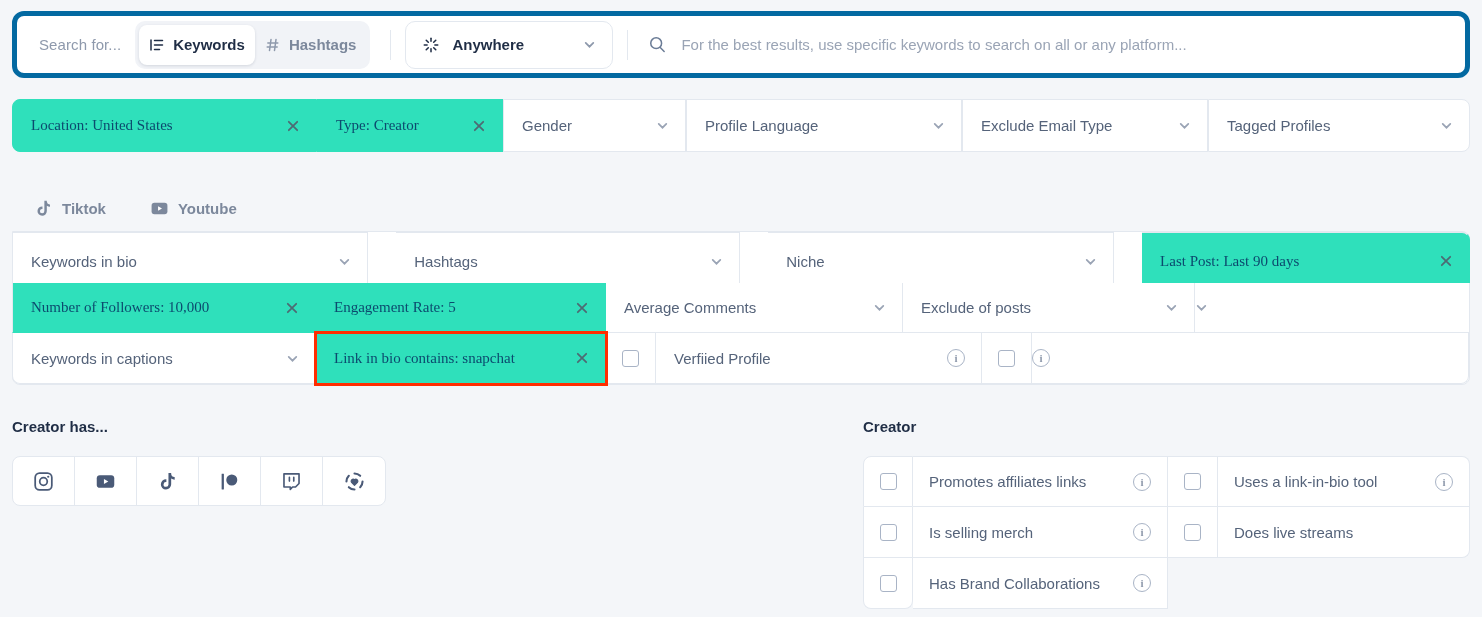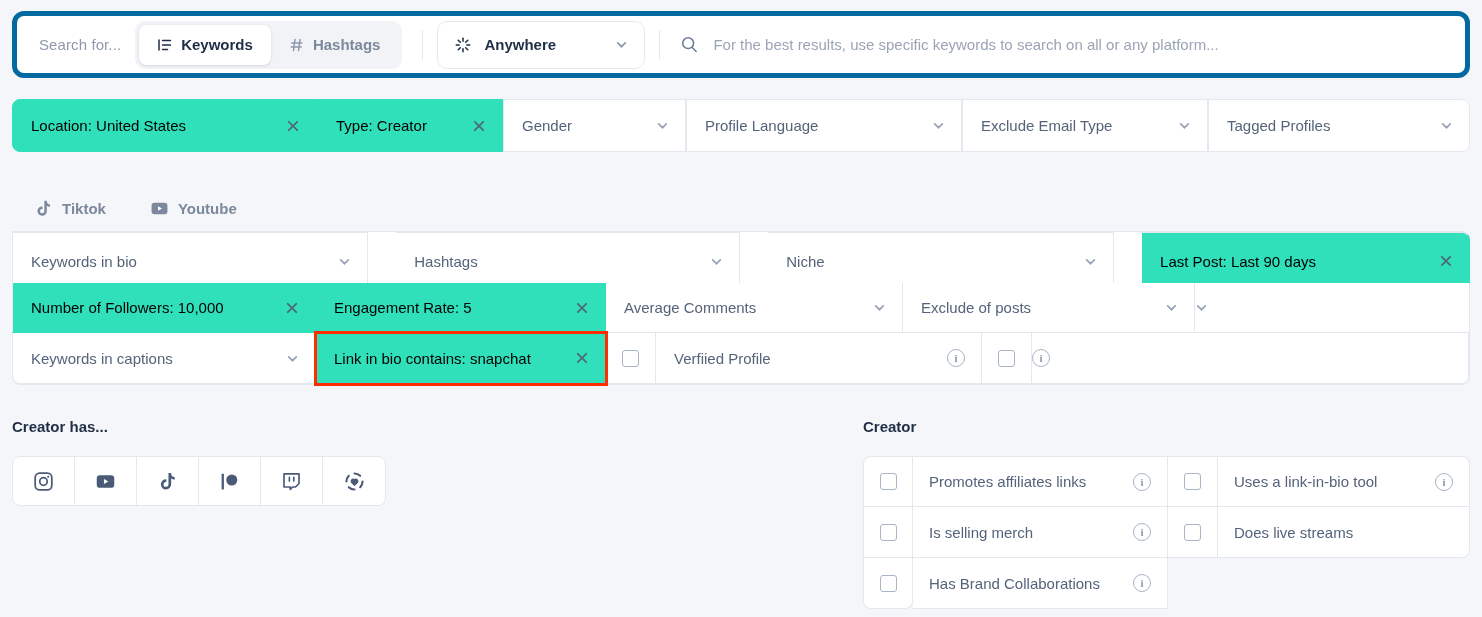--- a/index.html
+++ b/index.html
@@ -27,21 +27,21 @@
   }
   .toggle-group {
     display: flex; align-items: center;
     background: #f1f3f7;
     border-radius: 10px;
     height: 48px; padding: 4px;
     margin-right: 6px;
   }
   .toggle {
     display: flex; align-items: center; gap: 8px;
-    height: 40px; padding: 0 18px;
+    height: 40px; padding: 0 10px;
     border-radius: 8px;
     font-size: 15px; color: #7c889c; font-weight: 700;
     cursor: pointer; white-space: nowrap;
   }
   .toggle.active {
     background: #ffffff; color: #1f2d45;
     box-shadow: 0 1px 3px rgba(30,45,70,.14);
   }
   .vdiv { width: 1px; height: 30px; background: #e3e8ef; margin: 0 14px; }
   .anywhere {
@@ -73,21 +73,21 @@
     font-size: 15px; color: #55637a;
     cursor: pointer; position: relative;
     white-space: nowrap; overflow: hidden;
   }
   .cell .lbl { flex: 1; padding-left: 18px; }
   .cell .caret { padding-right: 16px; color: #9aa4b5; font-size: 12px; }
   .cell.sel {
     background: #2fe0bb; border-color: #2fe0bb; color: #18303f; font-weight: 400;
   }
   .cell.sel .x { padding-right: 16px; color: #4a6d74; font-size: 15px; }
-  .cell.sel .lbl { color: #000000; }
+  .cell.sel .lbl { color: #0c4a6e; font-family: Liberation Serif, serif; }
   .cell.highlight { outline: 3px solid #ff2d00; outline-offset: -1px; z-index: 5; }
 
   
   #row-filters { left: 12px; top: 99px; width: 1458px; height: 53px; }
   #row-filters .cell:first-child { border-top-left-radius: 8px; border-bottom-left-radius: 8px; }
   #row-filters .cell:last-child { border-top-right-radius: 8px; border-bottom-right-radius: 8px; gap: 11px; }
 
   
   .tabstrip {
     position: absolute; left: 12px; top: 178px; width: 1458px; height: 54px;

